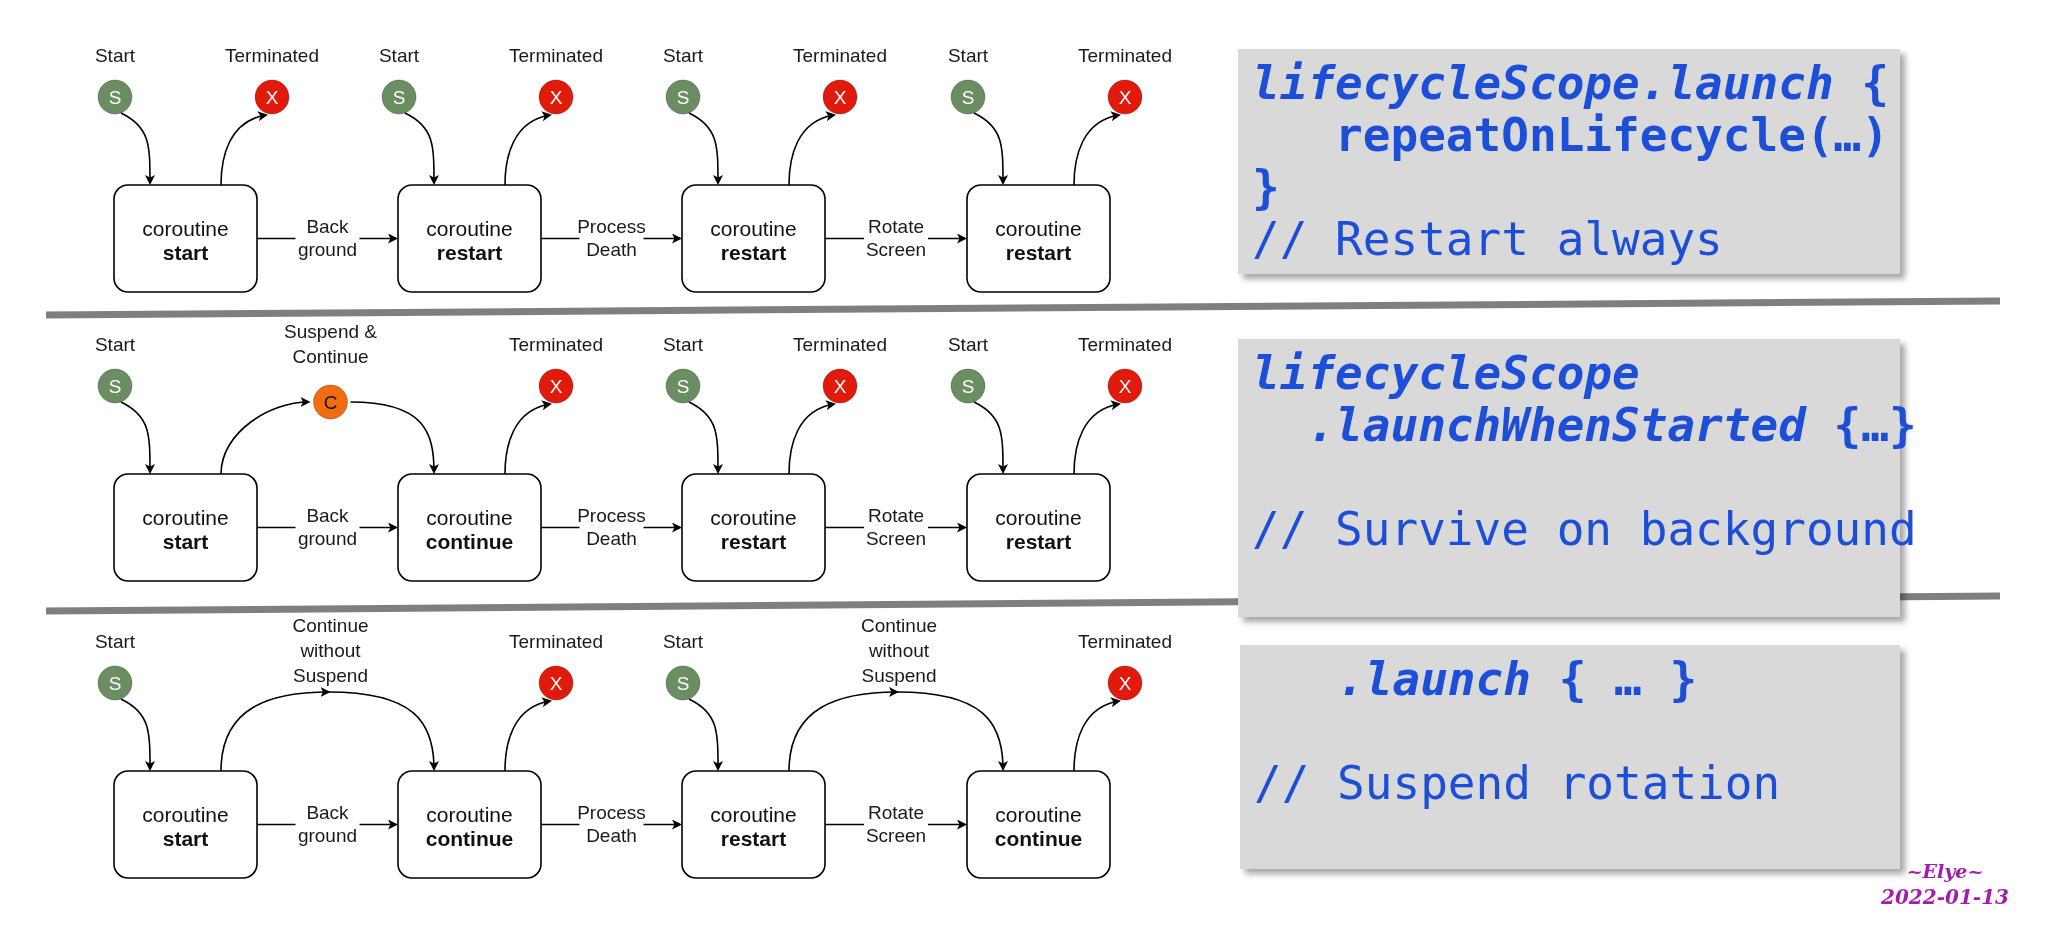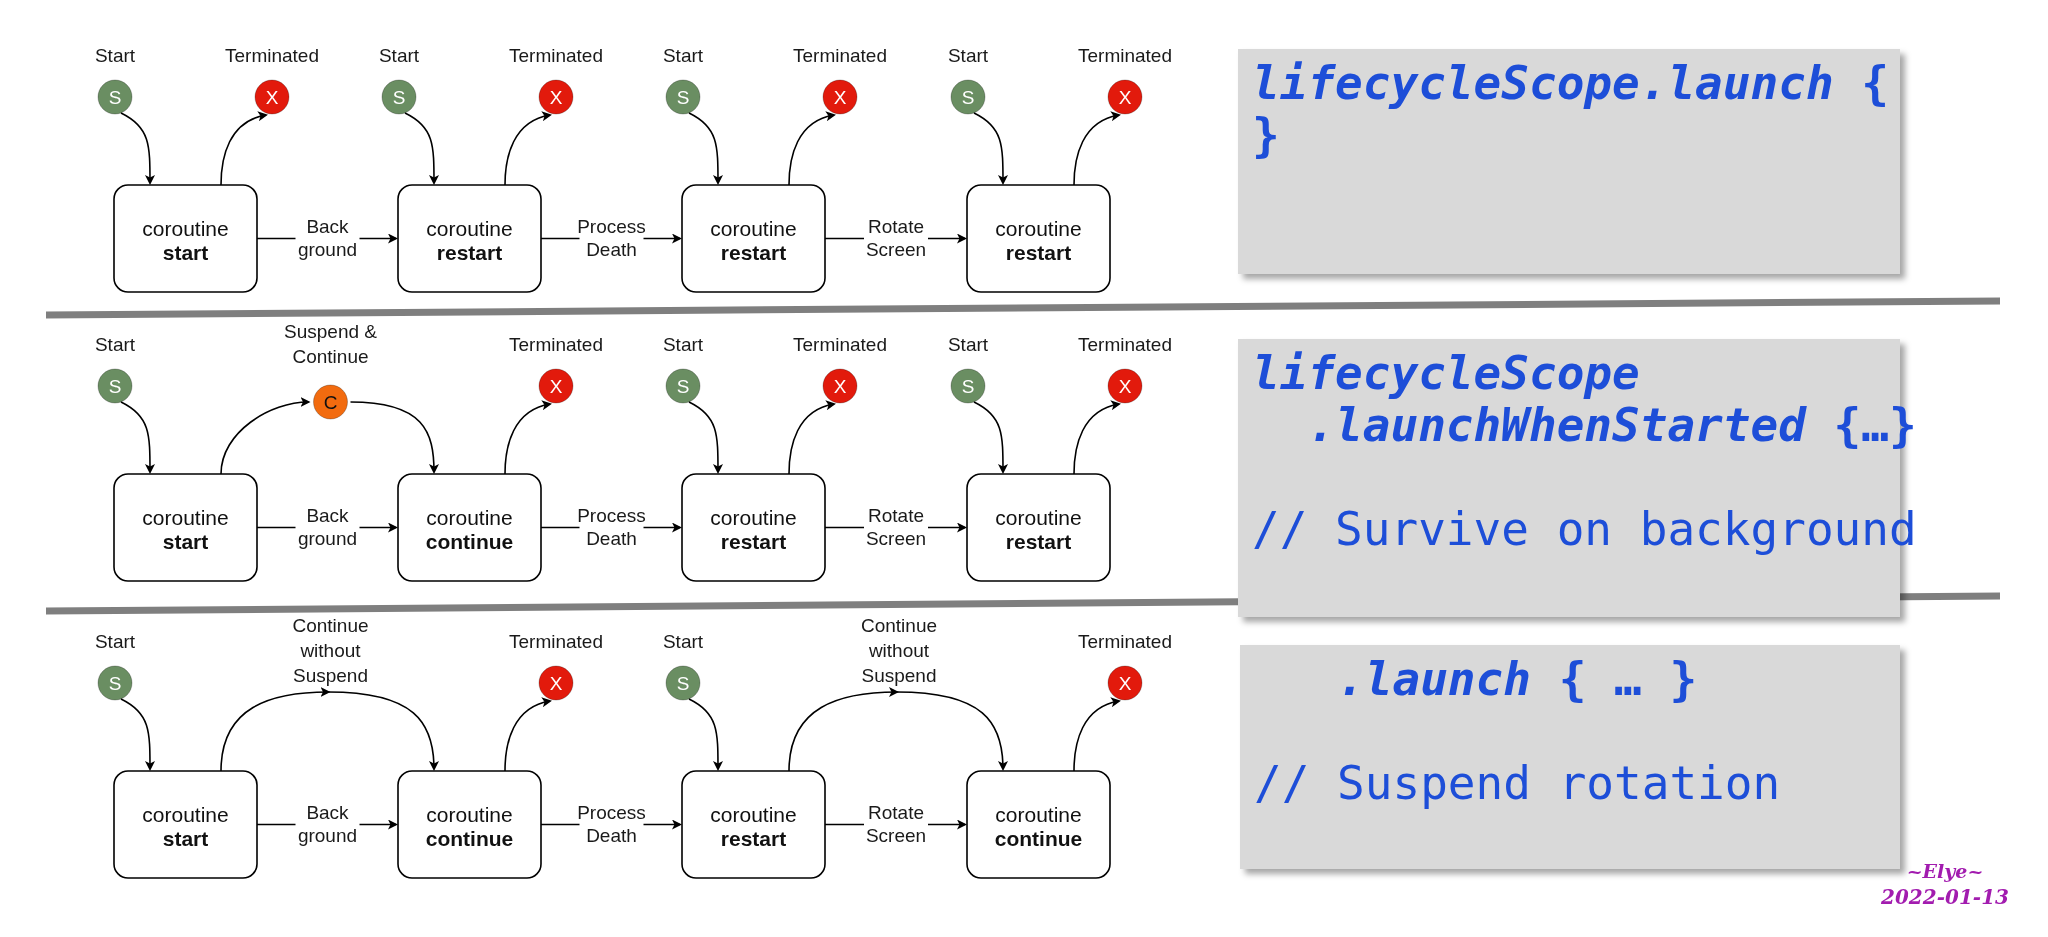--- a/index.html
+++ b/index.html
@@ -280,21 +280,23 @@
           <text x="899" y="657" text-anchor="middle" class="lbl">without</text>
           <text x="899" y="682" text-anchor="middle" class="lbl">Suspend</text>
         </g>
       </g>
     </g>
 </svg>
 
 <div id="code-boxes">
     <div class="code-box" style="left: 1238px; top: 49px; width: 662px; height: 225px;">
       <div class="code-line"><span class="it">lifecycleScope.launch</span><span class="b"> {</span></div>
+      <div class="code-line"><span class="b">   repeatOnLifecycle(…)</span></div>
       <div class="code-line"><span class="b">}</span></div>
+      <div class="code-line"><span>// Restart always</span></div>
     </div>
     <div class="code-box" style="left: 1238px; top: 339px; width: 662px; height: 278px;">
       <div class="code-line"><span class="it">lifecycleScope</span></div>
       <div class="code-line"><span class="it">  .launchWhenStarted</span><span class="b"> {…}</span></div>
       <div class="code-line"><span></span></div>
       <div class="code-line"><span>// Survive on background</span></div>
     </div>
     <div class="code-box" style="left: 1240px; top: 645px; width: 660px; height: 224px;">
       <div class="code-line"><span class="it">   .launch</span><span class="b"> { … }</span></div>
       <div class="code-line"><span></span></div>

